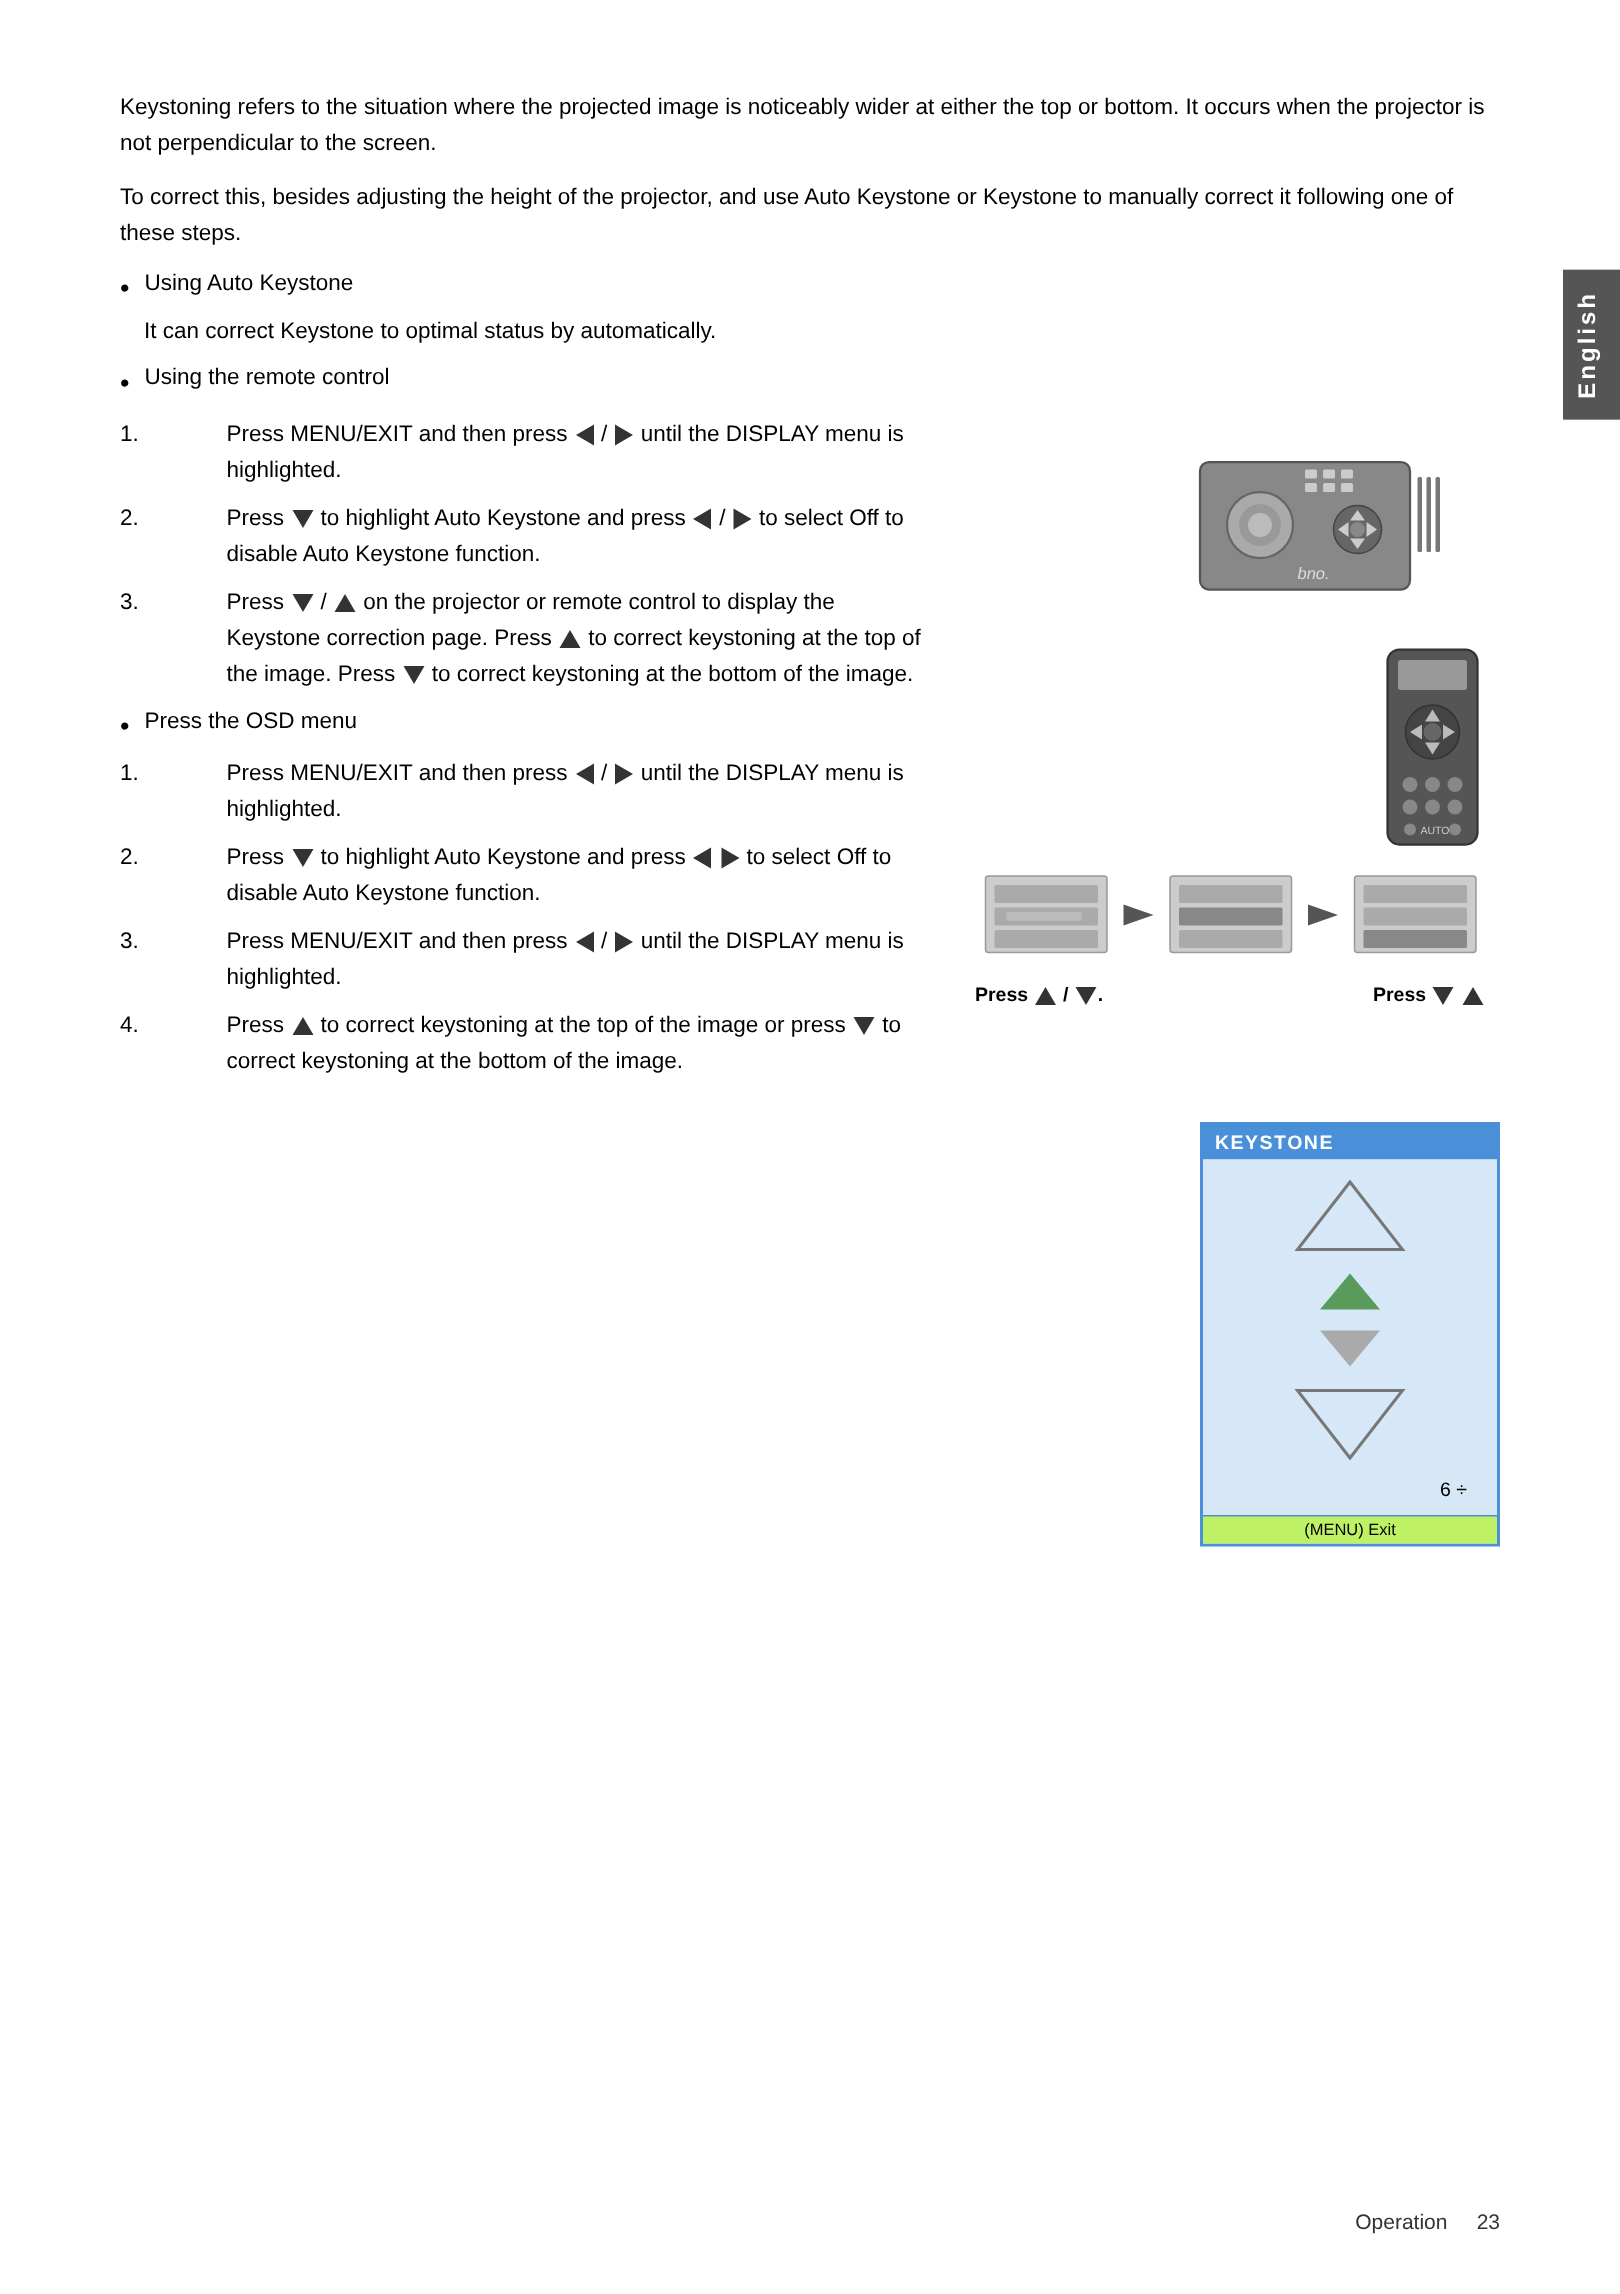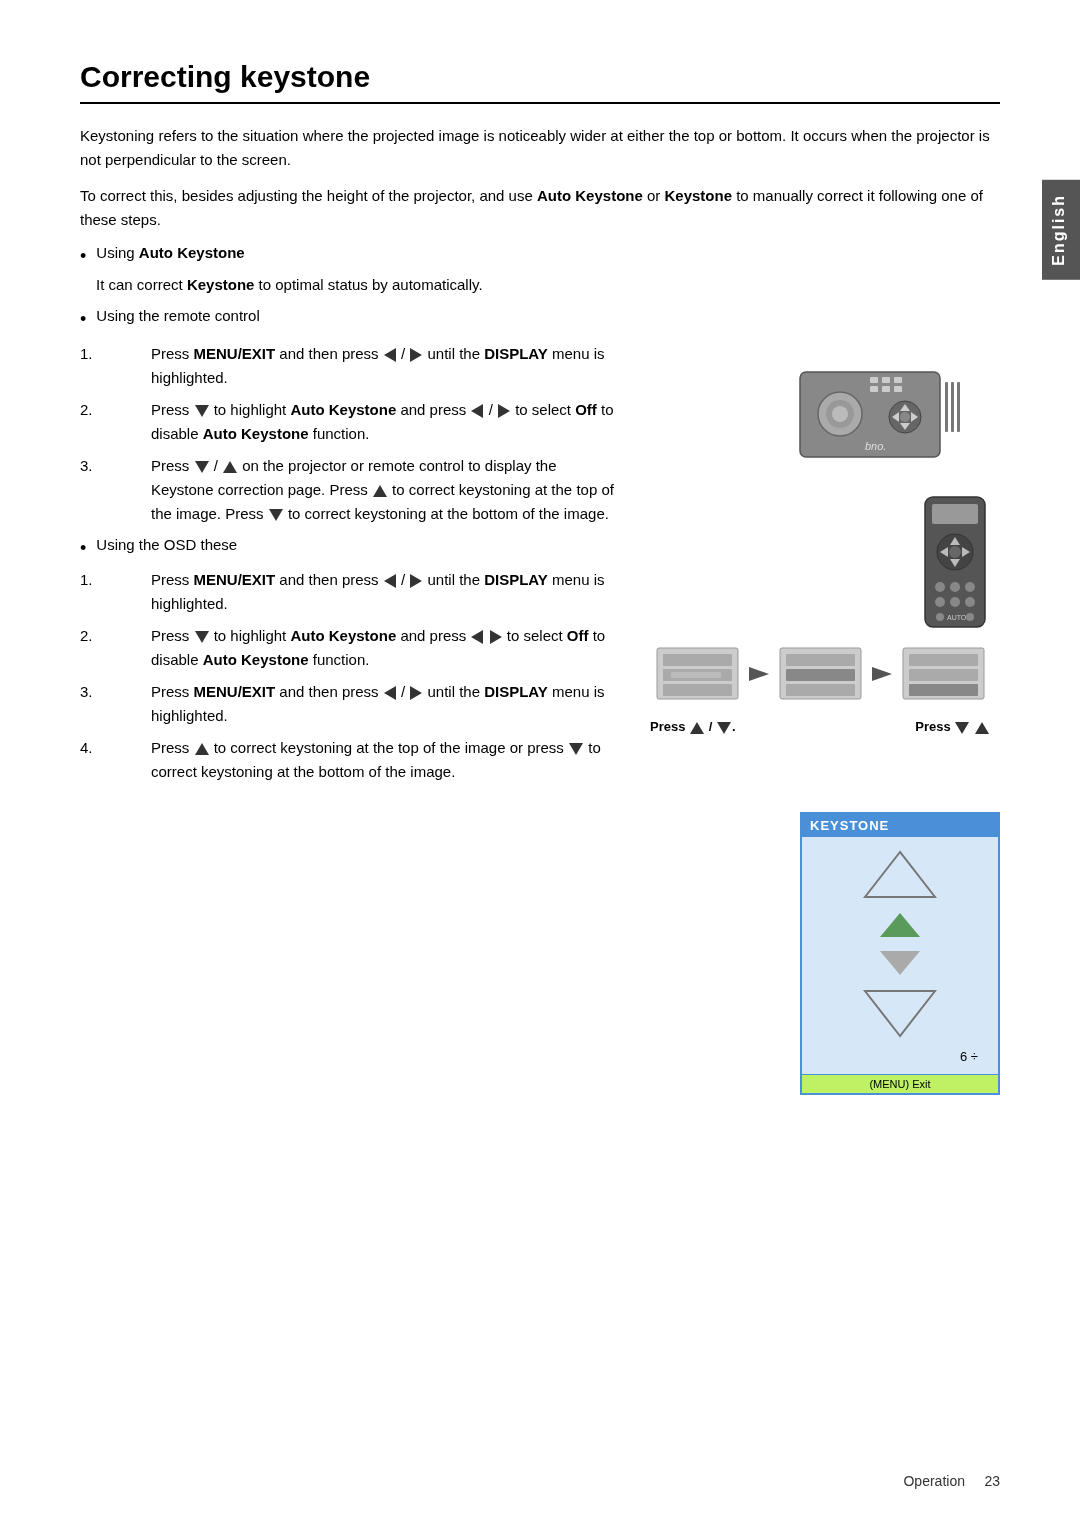--- a/index.html
+++ b/index.html
@@ -165,21 +165,21 @@
 
     
     .page-footer {
       position: absolute;
       bottom: 40px;
       right: 80px;
       font-size: 14px;
       color: #333;
     }
 
-    b { font-weight: bold; text-align: right; }
+    b { font-weight: normal; text-align: right; }
 
     
     .tri-up { display: inline-block; width: 0; height: 0; border-left: 7px solid transparent; border-right: 7px solid transparent; border-bottom: 12px solid #333; vertical-align: middle; margin: 0 1px; }
     .tri-down { display: inline-block; width: 0; height: 0; border-left: 7px solid transparent; border-right: 7px solid transparent; border-top: 12px solid #333; vertical-align: middle; margin: 0 1px; }
     .tri-left { display: inline-block; width: 0; height: 0; border-top: 7px solid transparent; border-bottom: 7px solid transparent; border-right: 12px solid #333; vertical-align: middle; margin: 0 1px; }
     .tri-right { display: inline-block; width: 0; height: 0; border-top: 7px solid transparent; border-bottom: 7px solid transparent; border-left: 12px solid #333; vertical-align: middle; margin: 0 1px; }
 
     .press-arrows-row {
       display: flex;
       width: 340px;
@@ -222,21 +222,20 @@
   </style>
 </head>
 <body>
 
 <div class="page-container">
 
   <div class="english-tab">
     <span>English</span>
   </div>
 
-  <h1 class="page-title">Correcting keystone</h1>
 
   <p class="intro-text">Keystoning refers to the situation where the projected image is noticeably wider at either the top or bottom. It occurs when the projector is not perpendicular to the screen.</p>
   <p class="intro-text">
     To correct this, besides adjusting the height of the projector, and use <b>Auto Keystone</b> or <b>Keystone</b> to manually correct it following one of these steps.
   </p>
 
   <div class="bullet-item">
     <span class="bullet-dot">•</span>
     <span>Using <b>Auto Keystone</b></span>
   </div>
@@ -268,21 +267,21 @@
         <li>
           <span class="num">3.</span>
           <span class="list-text">
             Press <span class="tri-down"></span> / <span class="tri-up"></span> on the projector or remote control to display the Keystone correction page. Press <span class="tri-up"></span> to correct keystoning at the top of the image. Press <span class="tri-down"></span> to correct keystoning at the bottom of the image.
           </span>
         </li>
       </ol>
 
       <div class="bullet-item" style="margin-top:10px;">
         <span class="bullet-dot">•</span>
-        <span>Using the OSD these</span>
+        <span>Press the OSD menu</span>
       </div>
 
       <ol class="numbered-list" style="margin-top:6px;">
         <li>
           <span class="num">1.</span>
           <span class="list-text">
             Press <b>MENU/EXIT</b> and then press <span class="tri-left"></span> /
             <span class="tri-right"></span> until the <b>DISPLAY</b> menu is highlighted.
           </span>
         </li>

